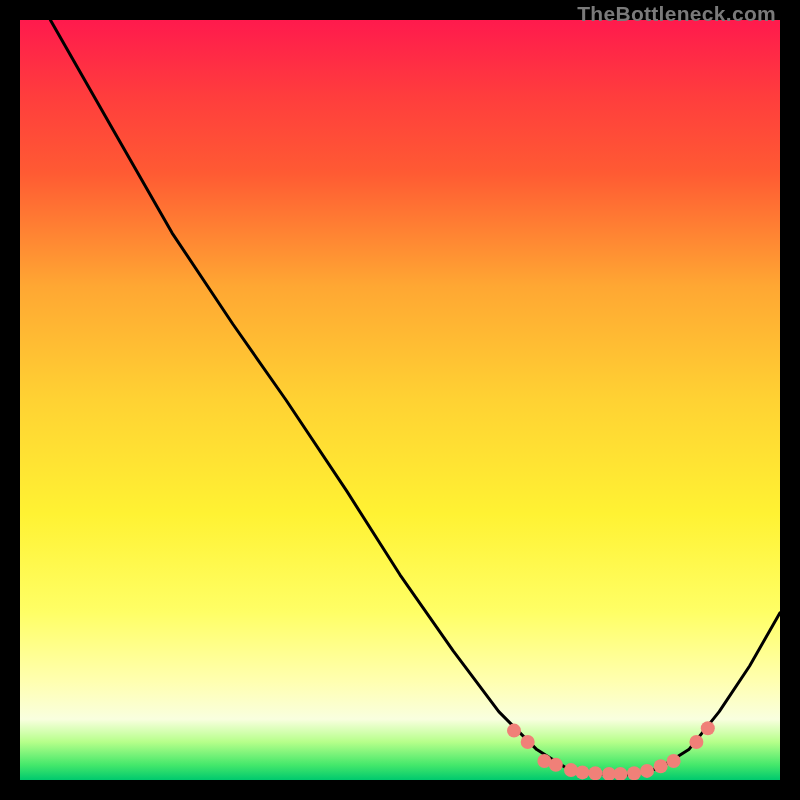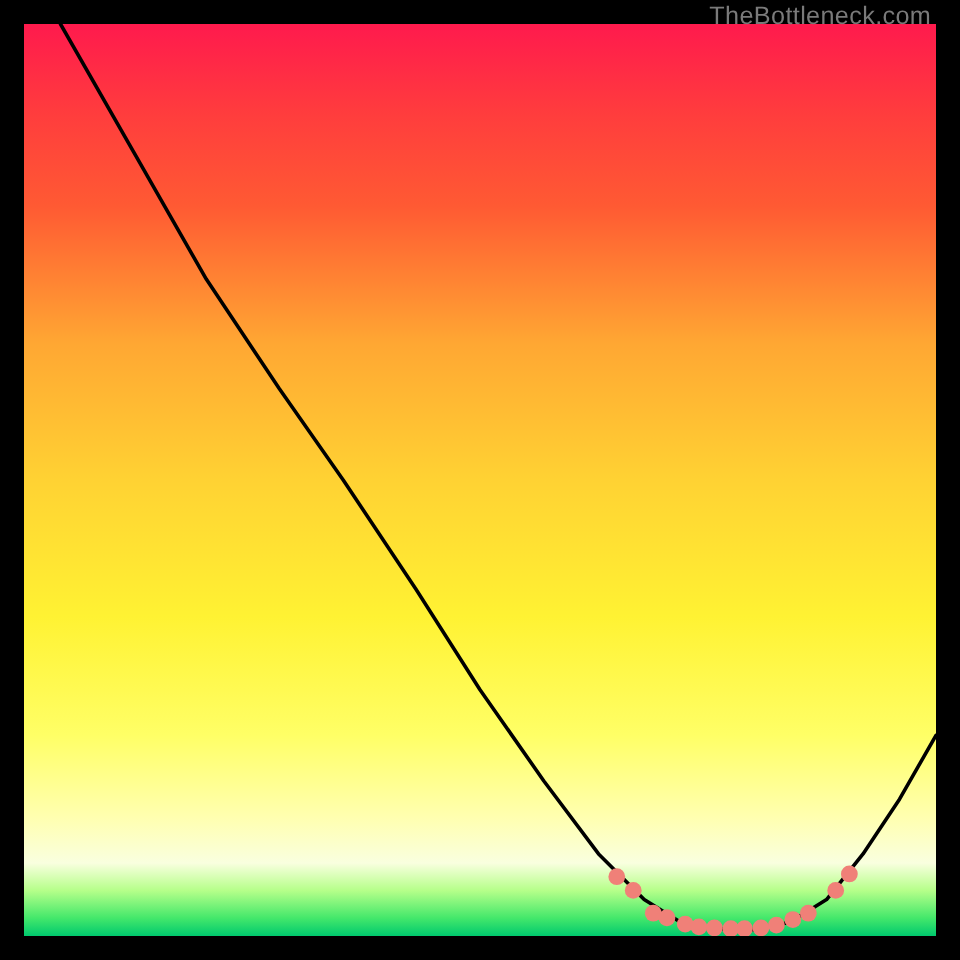--- a/index.html
+++ b/index.html
@@ -46,21 +46,21 @@
       #00c96e 100%
     );
   }
   .attribution {
     position: absolute;
     top: 2px;
     right: 24px;
     color: #7a7a7a;
     font-size: 21px;
     font-family: Arial, Helvetica, sans-serif;
-    font-weight: 400;
+    font-weight: 700;
     letter-spacing: 0.3px;
     z-index: 5;
   }
   svg.curve {
     position: absolute;
     left: 0;
     top: 0;
     width: 100%;
     height: 100%;
     z-index: 3;

